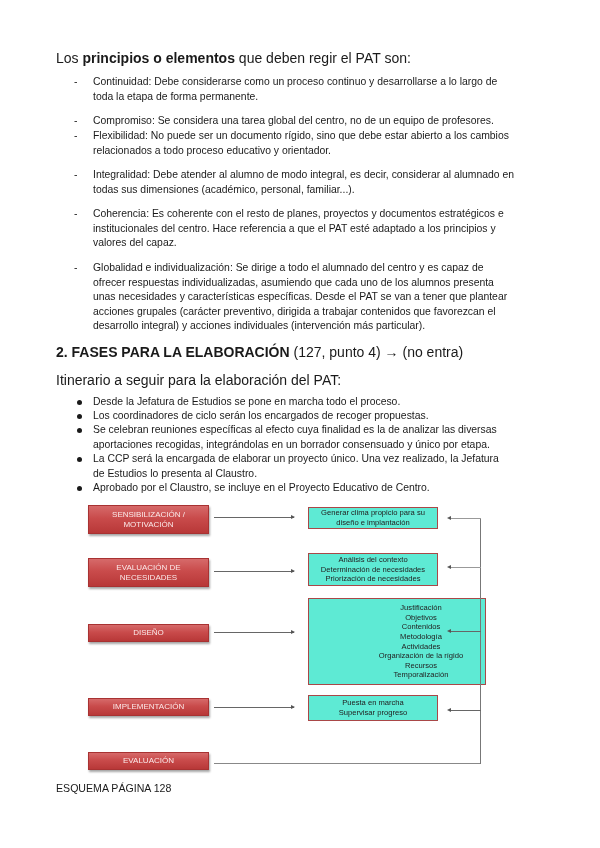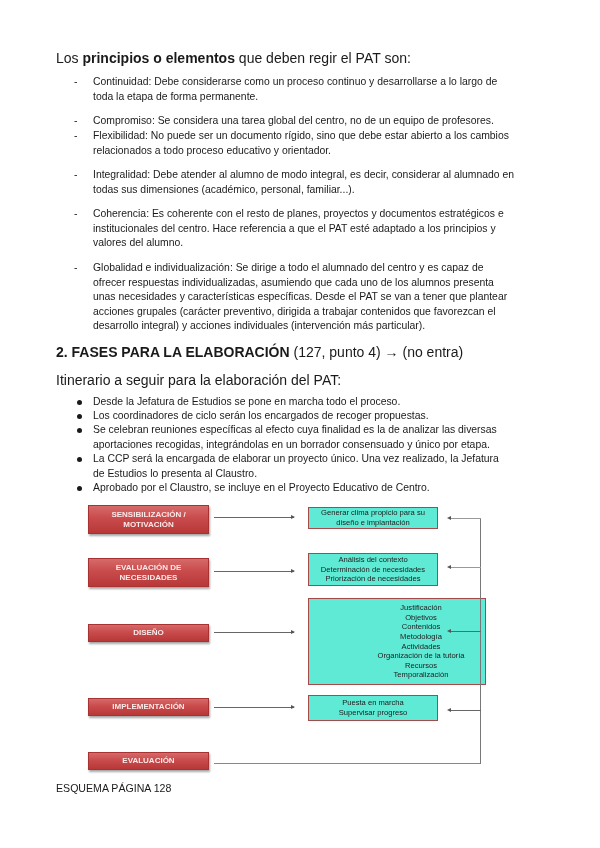--- a/index.html
+++ b/index.html
@@ -8,21 +8,21 @@
   .p { position: absolute; left: 56px; font-size: 14px; line-height: 14.5px; white-space: nowrap; }
   .p b { font-weight: bold; }
   .li { position: absolute; left: 93px; font-size: 10.4px; line-height: 14.5px; width: 460px; }
   .dash { position: absolute; left: 74px; font-size: 10.4px; line-height: 14.5px; }
   .bullet { position: absolute; left: 77px; width: 5px; height: 5px; border-radius: 50%; background: #1a1a1a; }
   .line { display: block; white-space: nowrap; }
 
   .lbox { position: absolute; left: 88px; width: 119px;
           background: linear-gradient(#d66a6a 0%, #c94b4b 45%, #b83838 100%);
           border: 1px solid #a83232; box-shadow: 1px 2px 2px rgba(0,0,0,0.35);
-          color: #fbe9e9; font-weight: bold; font-size: 8px; line-height: 10px;
+          color: #fbe9e9; font-weight: normal; font-size: 8px; line-height: 10px;
           text-align: center; display: flex; flex-direction: column; justify-content: center; }
   .rbox { position: absolute; left: 308px; width: 128px; background: #5eead4;
           border: 1.5px solid #a94848; font-size: 7.6px; line-height: 9.6px; color: #222;
           text-align: center; display: flex; flex-direction: column; justify-content: center; }
   .hline { position: absolute; height: 1px; background: #666; }
   .arrow-r { position: absolute; width: 0; height: 0; border-top: 2px solid transparent; border-bottom: 2px solid transparent; border-left: 4px solid #555; }
   .arrow-l { position: absolute; width: 0; height: 0; border-top: 2px solid transparent; border-bottom: 2px solid transparent; border-right: 4px solid #555; }
   .vline { position: absolute; width: 1px; background: #777; }
 </style>
 </head>
@@ -51,21 +51,21 @@
   <span class="dash" style="top:168px;">-</span>
   <div class="li" style="top:168px;">
     <span class="line">Integralidad: Debe atender al alumno de modo integral, es decir, considerar al alumnado en</span>
     <span class="line">todas sus dimensiones (académico, personal, familiar...).</span>
   </div>
 
   <span class="dash" style="top:207px;">-</span>
   <div class="li" style="top:207px;">
     <span class="line">Coherencia: Es coherente con el resto de planes, proyectos y documentos estratégicos e</span>
     <span class="line">institucionales del centro. Hace referencia a que el PAT esté adaptado a los principios y</span>
-    <span class="line">valores del alumno.</span>
+    <span class="line">valores del capaz.</span>
   </div>
 
   <span class="dash" style="top:261px;">-</span>
   <div class="li" style="top:261px;">
     <span class="line">Globalidad e individualización: Se dirige a todo el alumnado del centro y es capaz de</span>
     <span class="line">ofrecer respuestas individualizadas, asumiendo que cada uno de los alumnos presenta</span>
     <span class="line">unas necesidades y características específicas. Desde el PAT se van a tener que plantear</span>
     <span class="line">acciones grupales (carácter preventivo, dirigida a trabajar contenidos que favorezcan el</span>
     <span class="line">desarrollo integral) y acciones individuales (intervención más particular).</span>
   </div>
@@ -138,21 +138,21 @@
     <span>Análisis del contexto</span>
     <span>Determinación de necesidades</span>
     <span>Priorización de necesidades</span>
   </div>
   <div class="rbox" style="top:598px;height:85px;padding-left:48px;">
     <span>Justificación</span>
     <span>Objetivos</span>
     <span>Contenidos</span>
     <span>Metodología</span>
     <span>Actividades</span>
-    <span>Organización de la tutoría</span>
+    <span>Organización de la rígido</span>
     <span>Recursos</span>
     <span>Temporalización</span>
   </div>
   <div class="rbox" style="top:695px;height:24px;">
     <span>Puesta en marcha</span>
     <span>Supervisar progreso</span>
   </div>
 
   <div class="vline" style="left:480px;top:518px;height:246px;"></div>
   <div class="hline" style="left:450px;top:518px;width:31px;background:#999;"></div>

